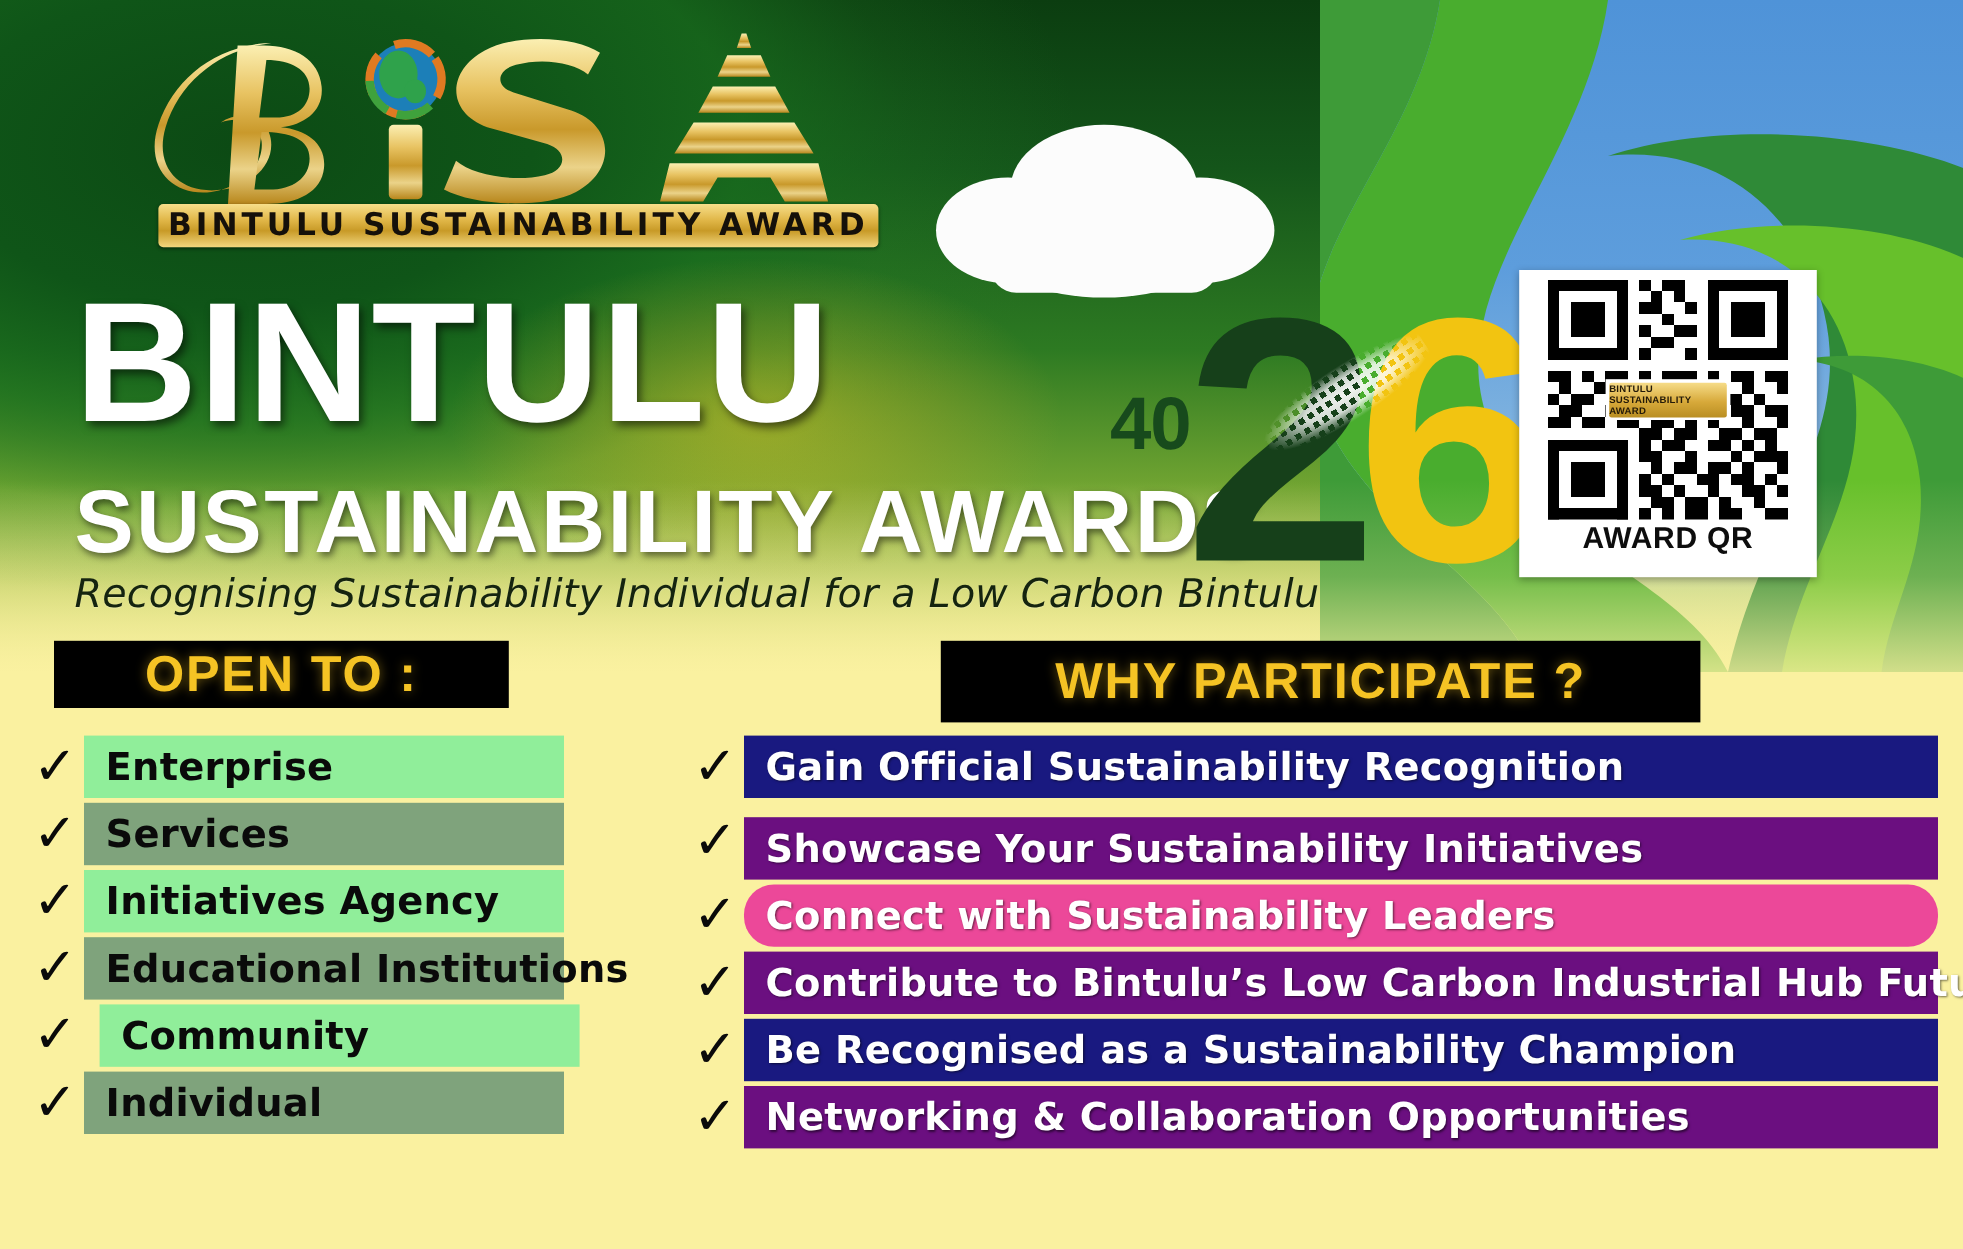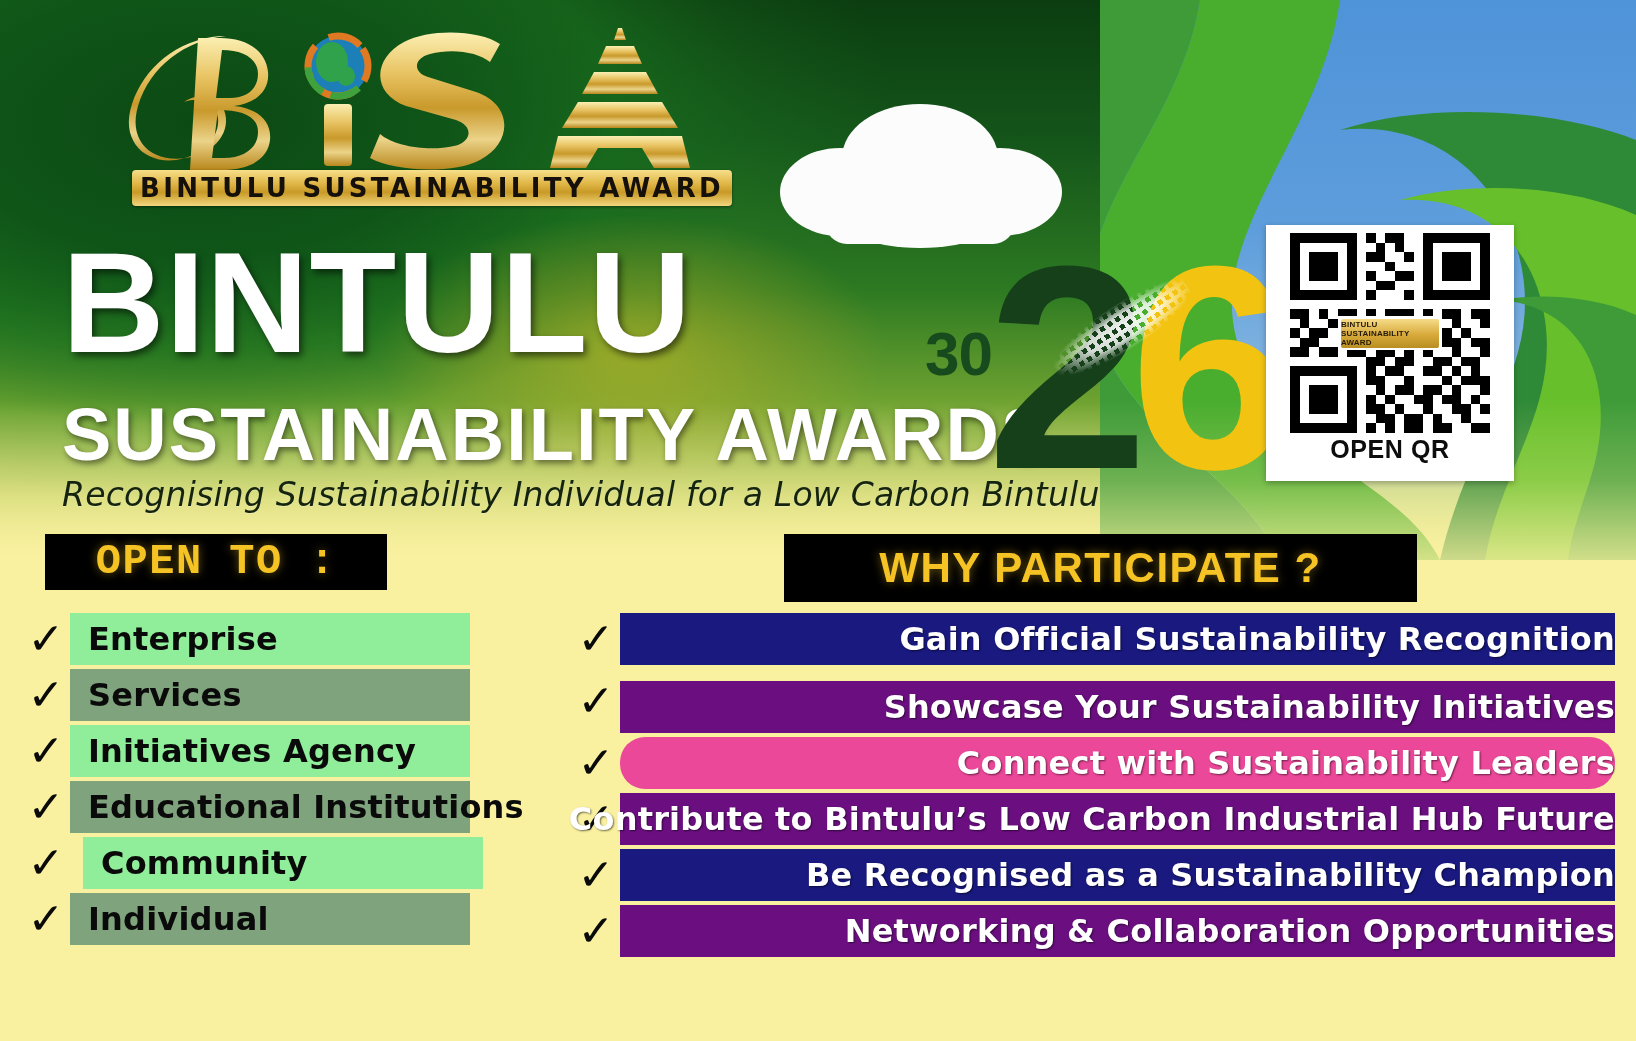--- a/index.html
+++ b/index.html
@@ -118,21 +118,21 @@
   }
 
   
   .banner{
     position:absolute;background:#000;display:flex;align-items:center;justify-content:center;
   }
   .banner span{
     font-size:42px;font-weight:bold;color:#F5C324;letter-spacing:1.5px;
     text-shadow:0 0 10px rgba(245,195,36,.45);
   }
-  #banner-open{left:45px;top:534px;width:342px;height:56px;font-family:Liberation Mono, monospace;}
+  #banner-open{left:45px;top:534px;width:379px;height:56px;}
   #banner-why{left:784px;top:534px;width:633px;height:68px;}
 
   
   .list{position:absolute;}
   #list-open{left:22px;top:613px;width:450px;}
   #list-why{left:572px;top:613px;width:1045px;}
 
   .row{display:flex;align-items:center;margin-bottom:4px;}
   .check{
     width:48px;flex:0 0 48px;text-align:center;
@@ -144,21 +144,21 @@
     padding-left:18px;box-sizing:border-box;
   }
   .pill span{
     font-size:32px;font-weight:bold;letter-spacing:.2px;white-space:nowrap;
     font-family:"DejaVu Sans",sans-serif;
   }
   
   #list-open .pill{width:400px;flex:0 0 400px;}
   #list-open .pill span{color:#0a0a0a;}
   
-  #list-why .pill{width:995px;flex:0 0 995px;justify-content:flex-end;}
+  #list-why .pill{width:995px;flex:0 0 995px;}
   #list-why .pill span{color:#ffffff;text-shadow:1px 1px 2px rgba(0,0,0,.55);}
 </style>
 </head>
 <body>
 
 <div class="poster">
 
   <div class="bg-sky"></div>
 
   <svg class="wave" style="left:640px;top:0;width:996px;height:560px;" viewBox="0 0 996 560" preserveAspectRatio="none">
@@ -229,21 +229,21 @@
     </div>
   </div>
 
   <div class="title-main">BINTULU</div>
   <div class="title-sub">SUSTAINABILITY AWARDS</div>
   <div class="title-tag">Recognising Sustainability Individual for a Low Carbon Bintulu</div>
 
   <div class="year">
     <div class="year-2">2</div>
     <div class="year-6">6</div>
-    <div class="year-20">30</div>
+    <div class="year-20">40</div>
     <div class="year-swoosh"></div>
   </div>
 
   <div class="qr-card">
     <div class="qr-img">
       <svg viewBox="0 0 21 21" width="210" height="200" shape-rendering="crispEdges">
         <rect width="21" height="21" fill="#fff"></rect>
         <g fill="#000">
           <rect x="0" y="0" width="7" height="1"></rect>
             <rect x="0" y="6" width="7" height="1"></rect>
@@ -346,21 +346,21 @@
             <rect x="15" y="20" width="2" height="1"></rect>
           <rect x="19" y="20" width="2" height="1"></rect>
         </g>
       </svg>
       <div class="qr-logo">
         <div class="qr-logo-in">
           <span>BINTULU SUSTAINABILITY AWARD</span>
         </div>
       </div>
     </div>
-    <div class="qr-caption">OPEN QR</div>
+    <div class="qr-caption">AWARD QR</div>
   </div>
 
   <div class="banner" id="banner-open">
     <span>OPEN TO :</span>
   </div>
   <div class="banner" id="banner-why">
     <span>WHY PARTICIPATE ?</span>
   </div>
 
   <div class="list" id="list-open">

